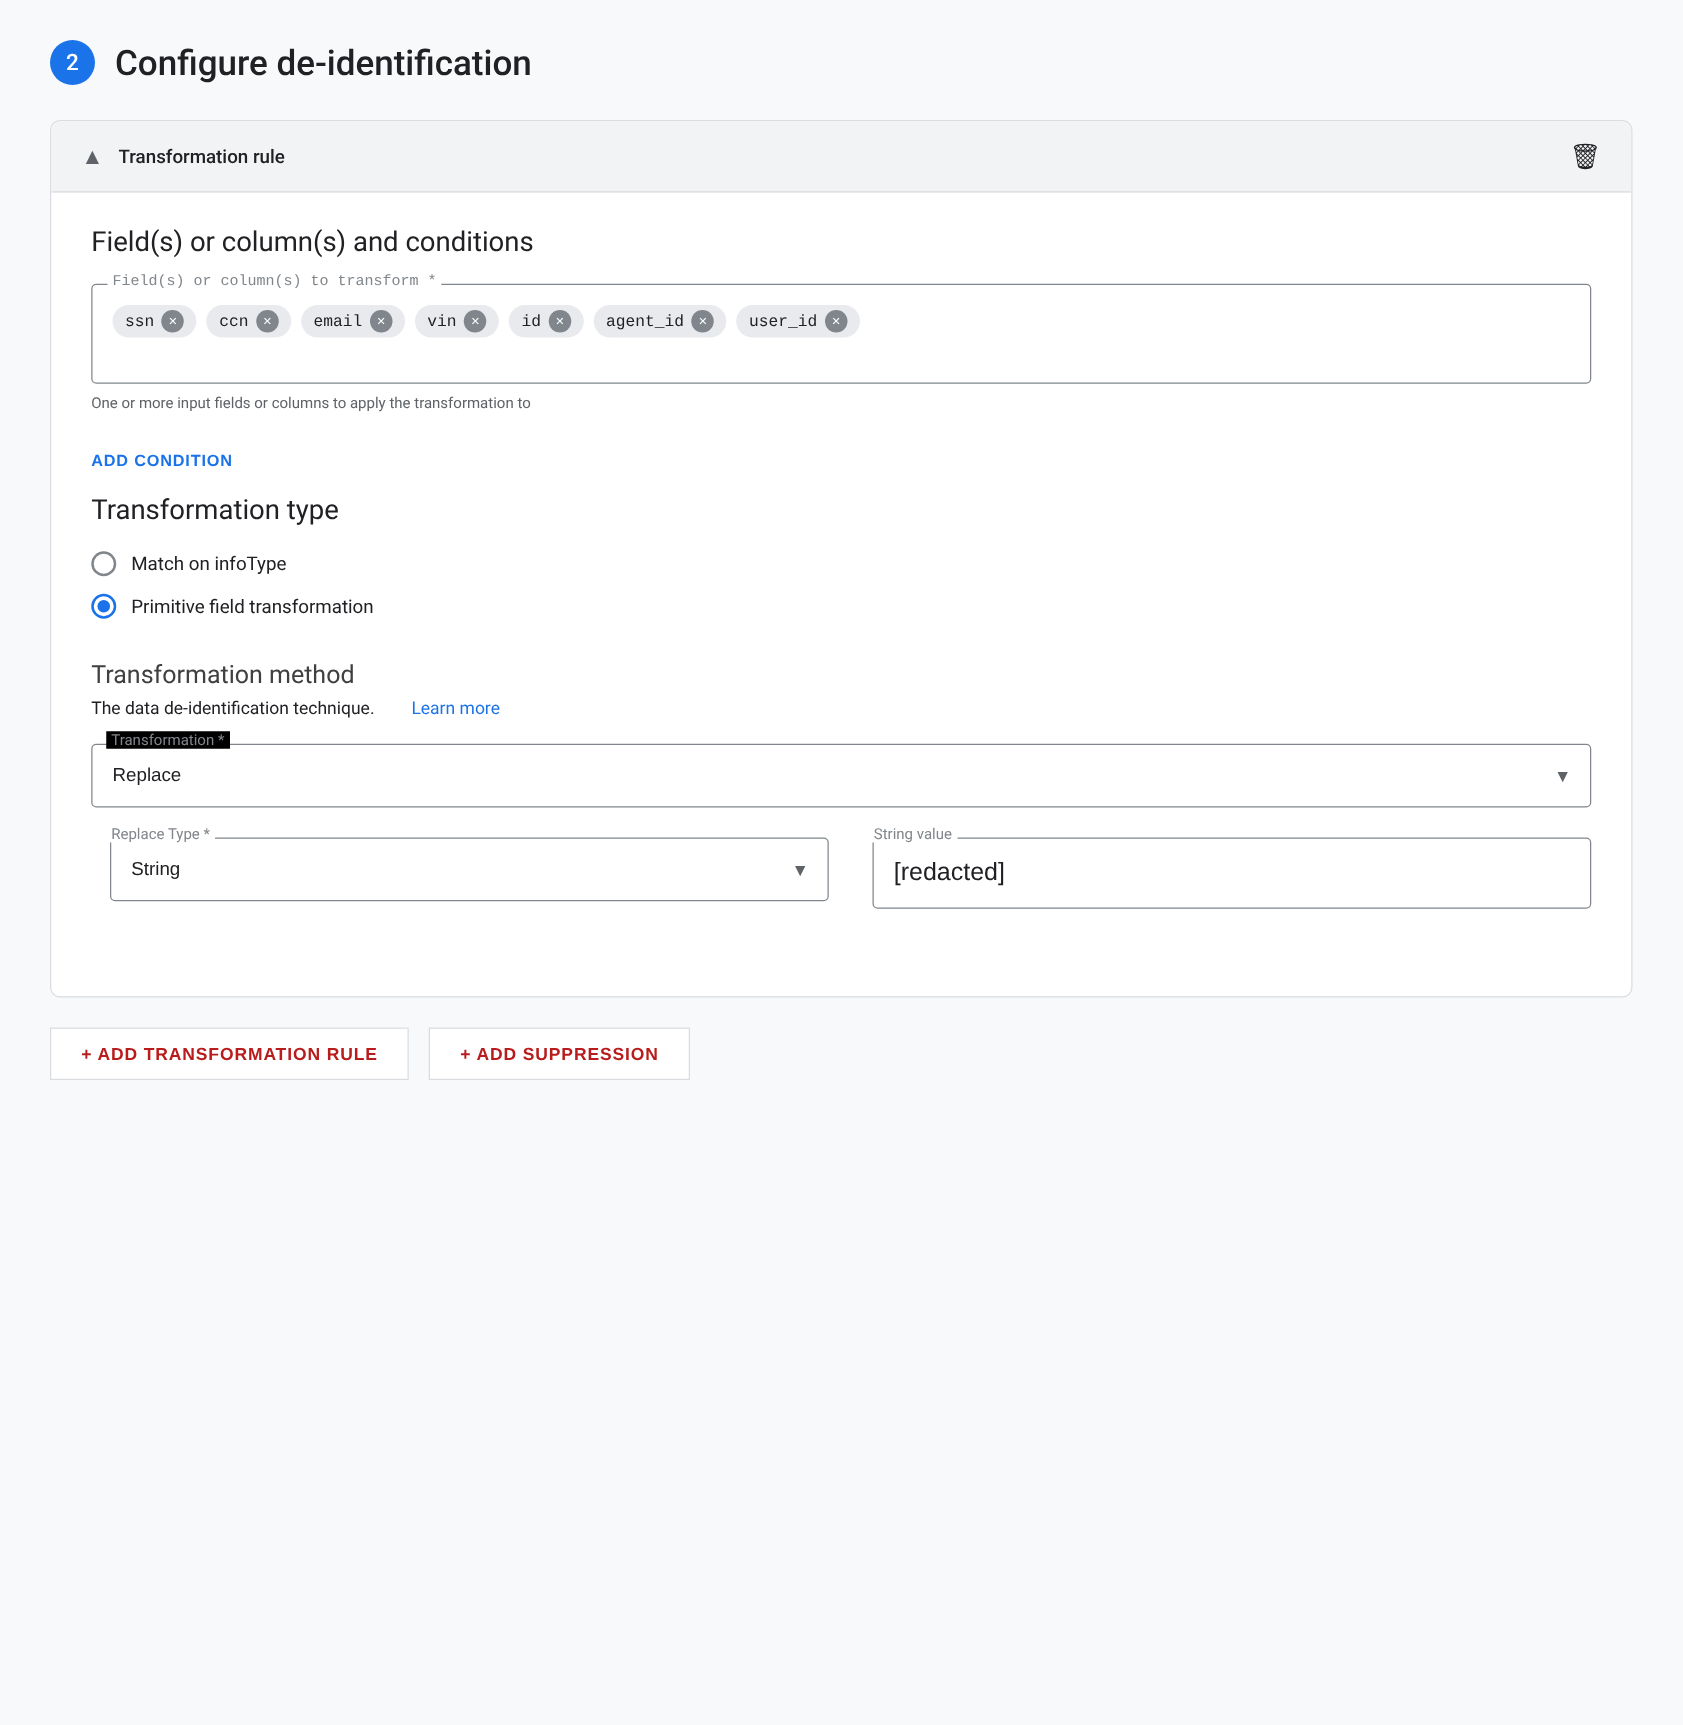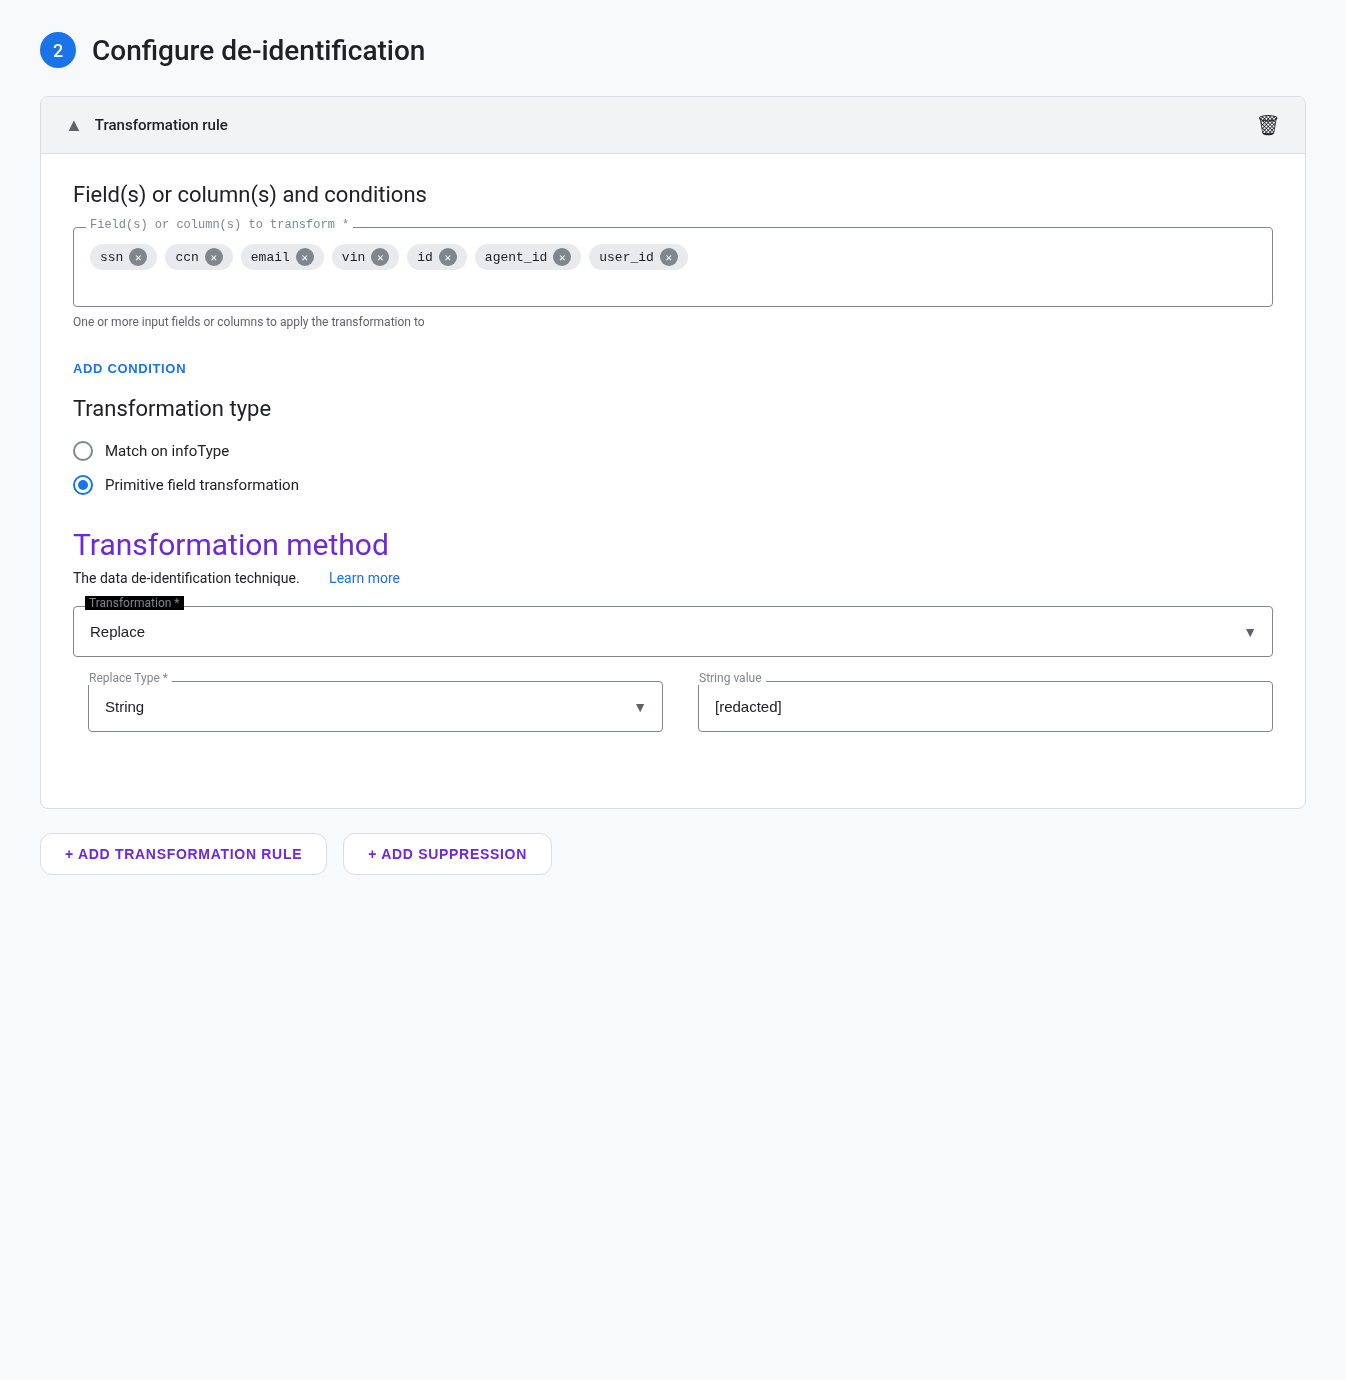--- a/index.html
+++ b/index.html
@@ -212,23 +212,23 @@
       border-radius: 50%;
       background: #1a73e8;
     }
 
     .radio-label {
       font-size: 15px;
       color: #202124;
     }
 
     .method-section-title {
-      font-size: 30px;
+      font-size: 20px;
       font-weight: 400;
-      color: #6d28d9;
+      color: #404040;
       margin-bottom: 8px;
     }
 
     .method-description {
       font-size: 14px;
       color: #202124;
       margin-bottom: 20px;
     }
 
     .learn-more-link {
@@ -295,39 +295,39 @@
       font-size: 12px;
       color: #80868b;
       z-index: 1;
     }
 
     .text-input {
       width: 100%;
       border: 1px solid #80868b;
       border-radius: 4px;
       padding: 16px 16px;
-      font-size: 15px;
+      font-size: 20px;
       color: #202124;
       background: white;
     }
 
     .footer-buttons {
       display: flex;
       gap: 16px;
       margin-top: 16px;
     }
 
     .btn-outlined {
       border: 1px solid #dadce0;
       background: white;
-      border-radius: 12px;
+      border-radius: 0;
       padding: 12px 24px;
       font-size: 14px;
       font-weight: 600;
-      color: #6d28d9;
+      color: #b91c1c;
       cursor: pointer;
       letter-spacing: 0.05em;
       text-transform: uppercase;
       display: flex;
       align-items: center;
       gap: 8px;
     }
   </style>
 </head>
 <body>

